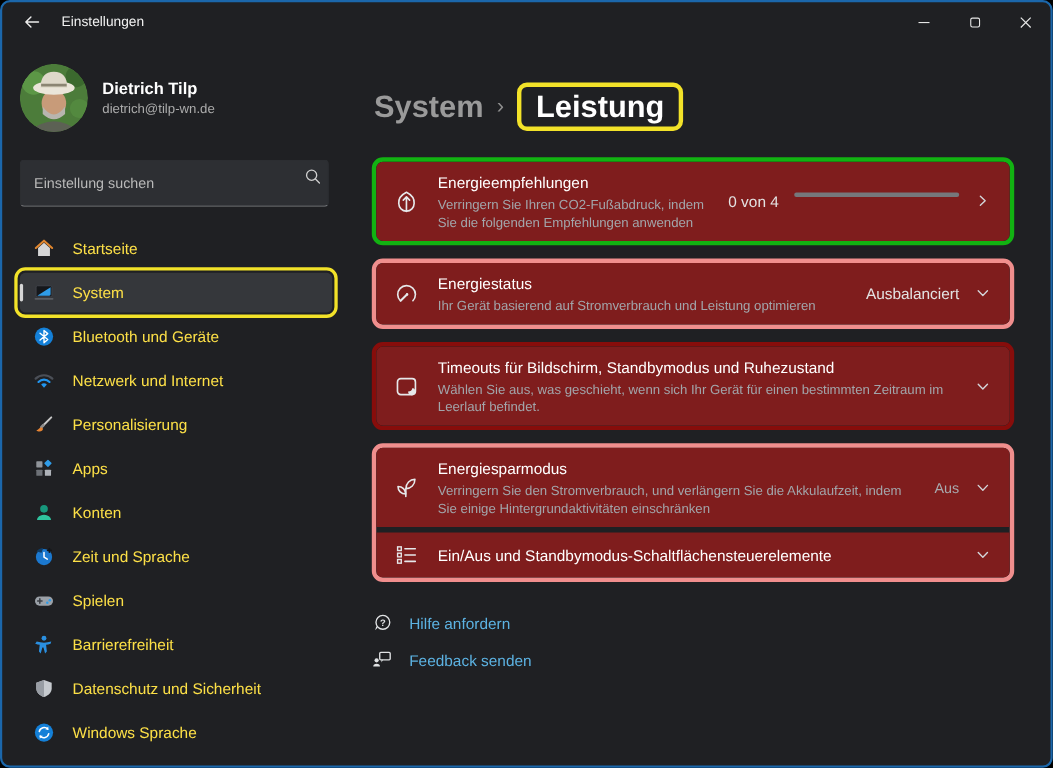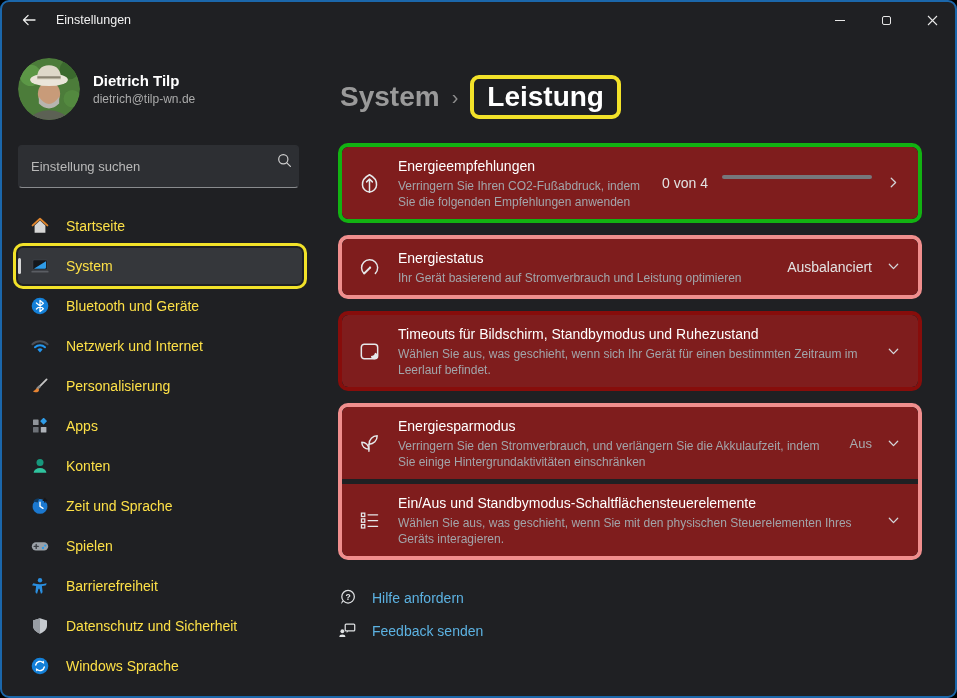--- a/index.html
+++ b/index.html
@@ -344,21 +344,20 @@
             <div class="card-ic">
               <svg width="23" height="23" viewBox="0 0 20 20">
                 <rect x="3" y="3.6" width="2.9" height="2.9" fill="none" stroke="#e6e8ea" stroke-width="1.1"></rect>
                 <rect x="3" y="8.6" width="2.9" height="2.9" fill="none" stroke="#e6e8ea" stroke-width="1.1"></rect>
                 <rect x="3" y="13.6" width="2.9" height="2.9" fill="none" stroke="#e6e8ea" stroke-width="1.1"></rect>
                 <path d="M8.8 5.1 H17 M8.8 10.1 H17 M8.8 15.1 H17" stroke="#e6e8ea" stroke-width="1.25" stroke-linecap="round"></path>
               </svg>
             </div>
             <div class="card-text">
               <div class="card-title">Ein/Aus und Standbymodus-Schaltflächensteuerelemente</div>
-              <div class="card-desc" style="max-width:500px">Wählen Sie aus, was geschieht, wenn Sie mit den physischen Steuerelementen Ihres Geräts interagieren.</div>
             </div>
             <div class="card-right">
               <svg width="15" height="15" viewBox="0 0 20 20">
                 <path d="M4.4 7 L10 12.8 L15.6 7" fill="none" stroke="#d3d5d9" stroke-width="1.7" stroke-linecap="round" stroke-linejoin="round"></path>
               </svg>
             </div>
           </div>
         </div>
       </div>
 

